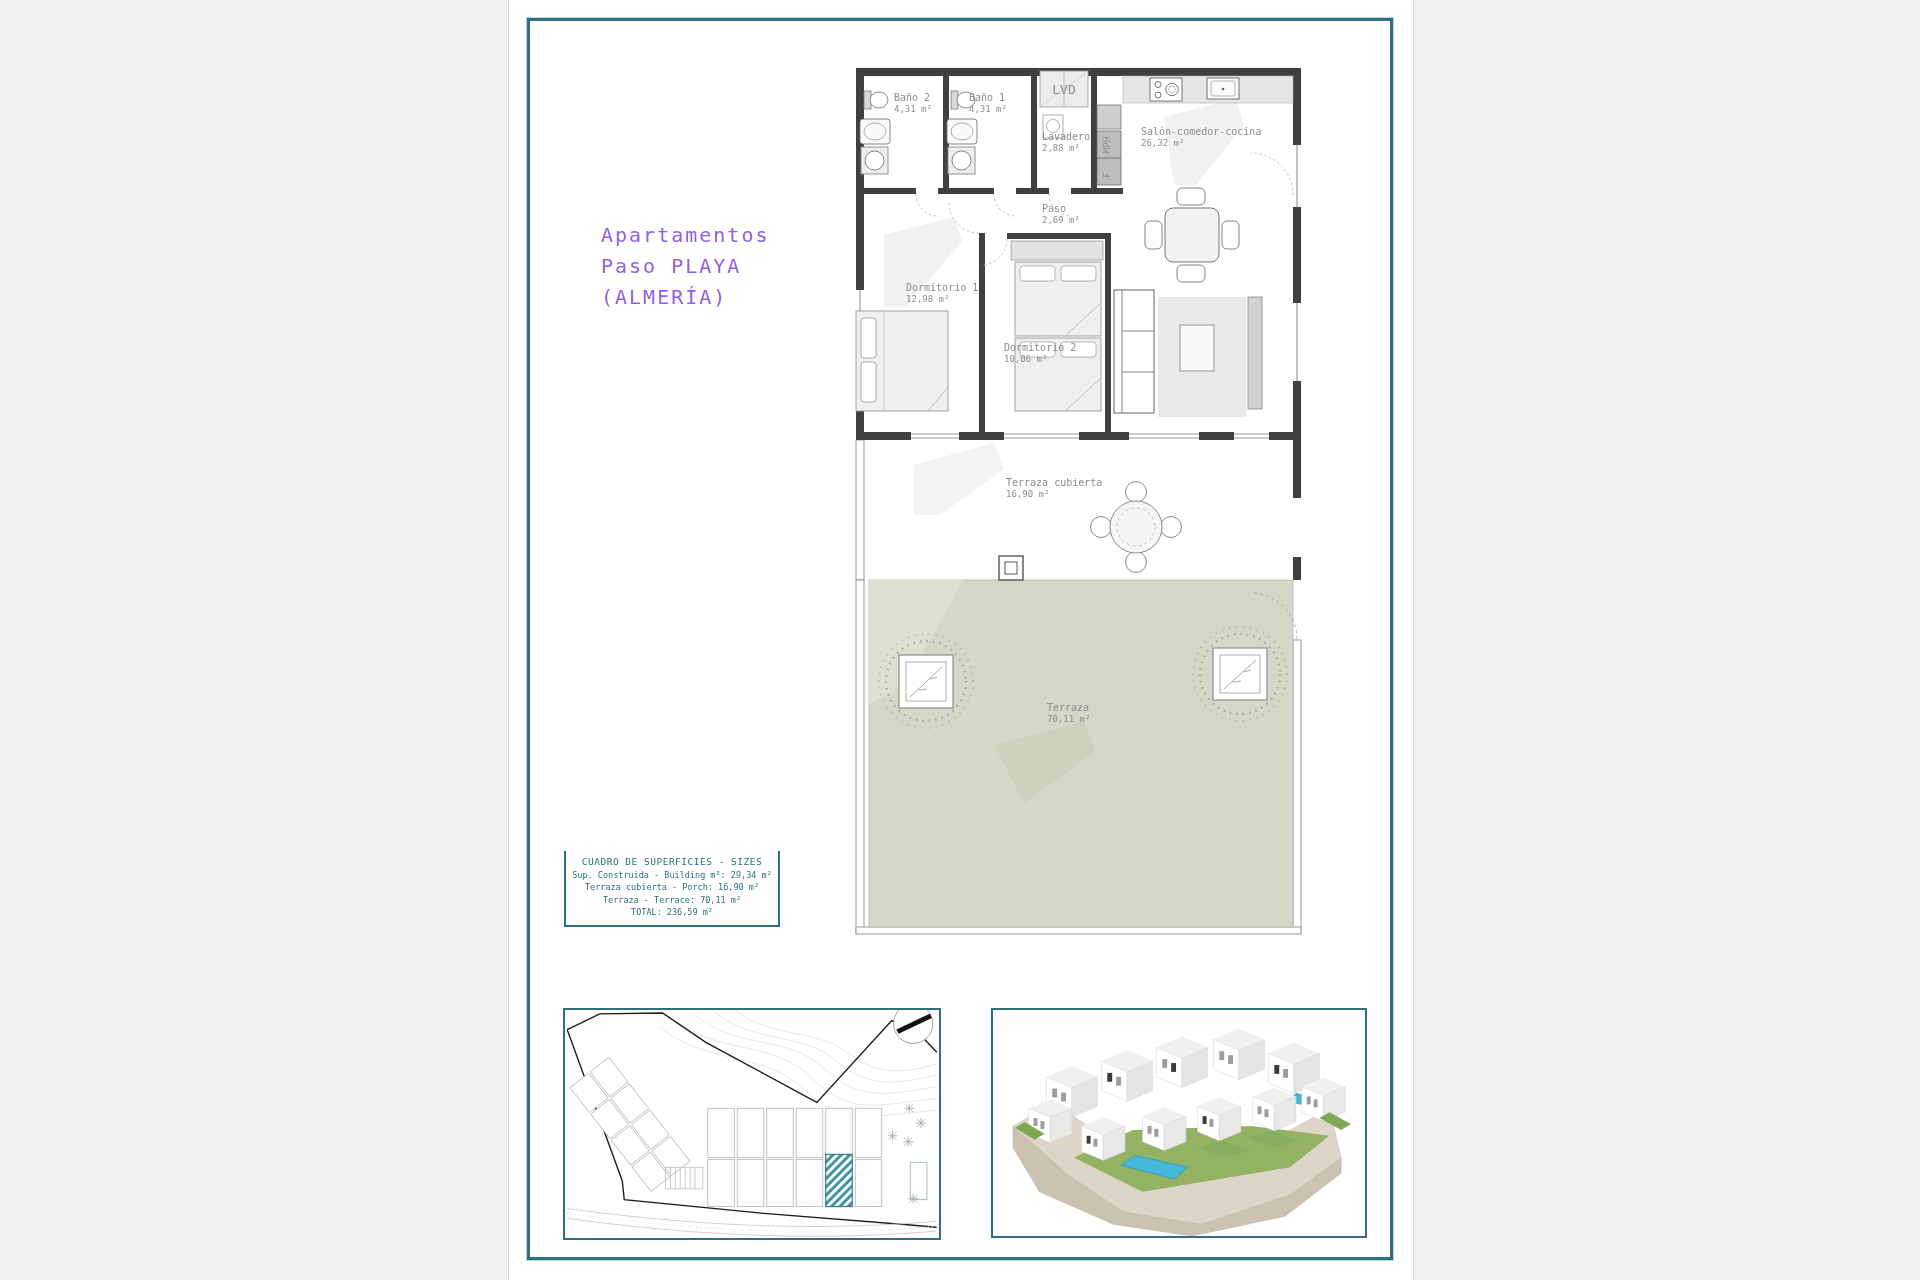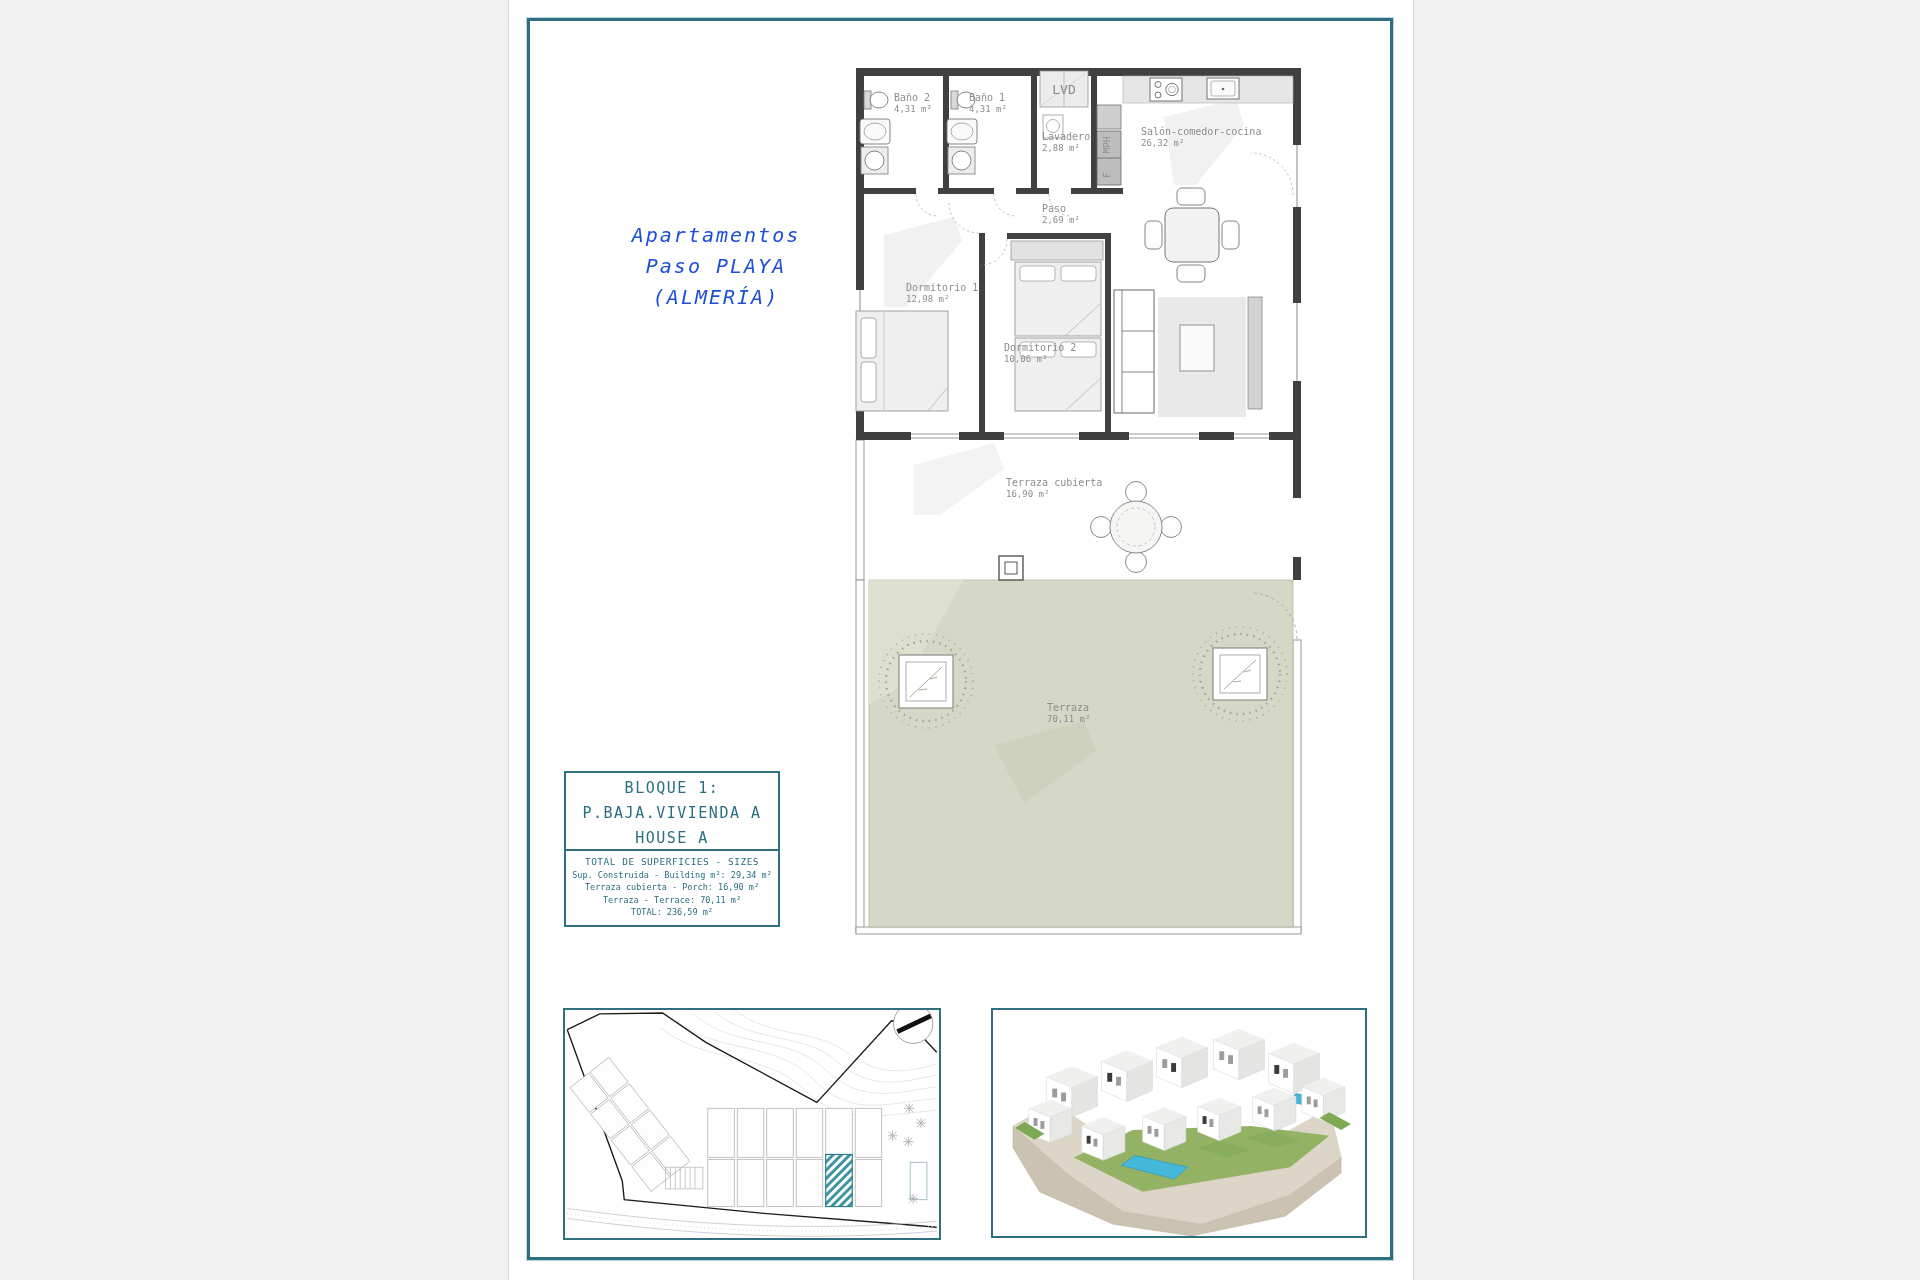--- a/index.html
+++ b/index.html
@@ -11,23 +11,22 @@
   .sheet{
     position:absolute;left:508px;top:0;width:904px;height:1280px;
     background:#ffffff;border-left:1px solid #d8d8d8;border-right:1px solid #d8d8d8;
   }
   .frame{
     position:absolute;left:18px;top:18px;width:860px;height:1236px;
     border:3px solid #2f6f80;box-shadow:0 0 0 1px #bcd6dd;
   }
   .project-title{
     position:absolute;left:92px;top:220px;width:230px;
-    text-align:center;color:#1d4ed8;font-size:20px;letter-spacing:2px;line-height:31px;
+    color:#8b5cf6;font-size:20px;letter-spacing:2px;line-height:31px;
     white-space:nowrap;
-    font-style:italic;
   }
   .bloque-box{
     position:absolute;left:55px;top:771px;width:216px;height:80px;
     border:2px solid #2f6f80;box-sizing:border-box;
     text-align:center;color:#2b6f80;font-size:15px;letter-spacing:1.5px;line-height:25px;
     padding-top:3px;
   }
   .sizes-box{
     position:absolute;left:55px;top:851px;width:216px;height:76px;
     border:2px solid #2f6f80;border-top:none;box-sizing:border-box;
@@ -247,28 +246,23 @@
       <text x="62" y="257" font-size="9">12,98 m²</text>
       <text x="160" y="306">Dormitorio 2</text>
       <text x="160" y="317" font-size="9">10,06 m²</text>
       <text x="162" y="441">Terraza cubierta</text>
       <text x="162" y="452" font-size="9">16,90 m²</text>
       <text x="203" y="666">Terraza</text>
       <text x="203" y="677" font-size="9">70,11 m²</text>
     </g>
   </svg>
 
-  <div class="bloque-box">
-    <div>BLOQUE 1:</div>
-    <div>P.BAJA.VIVIENDA A</div>
-    <div>HOUSE A</div>
-  </div>
 
   <div class="sizes-box">
-    <div class="hdr">TOTAL DE SUPERFICIES  - SIZES</div>
+    <div class="hdr">CUADRO DE SUPERFICIES  - SIZES</div>
     <div>Sup. Construida  - Building m²: 29,34 m²</div>
     <div>Terraza cubierta  - Porch: 16,90 m²</div>
     <div>Terraza - Terrace: 70,11 m²</div>
     <div>TOTAL:  236,59 m²</div>
   </div>
 
   <div class="figure fig-site">
     <svg viewBox="0 0 376 232">
       <defs>
         <pattern id="hatch" width="6" height="6" patternTransform="rotate(45)" patternUnits="userSpaceOnUse">

